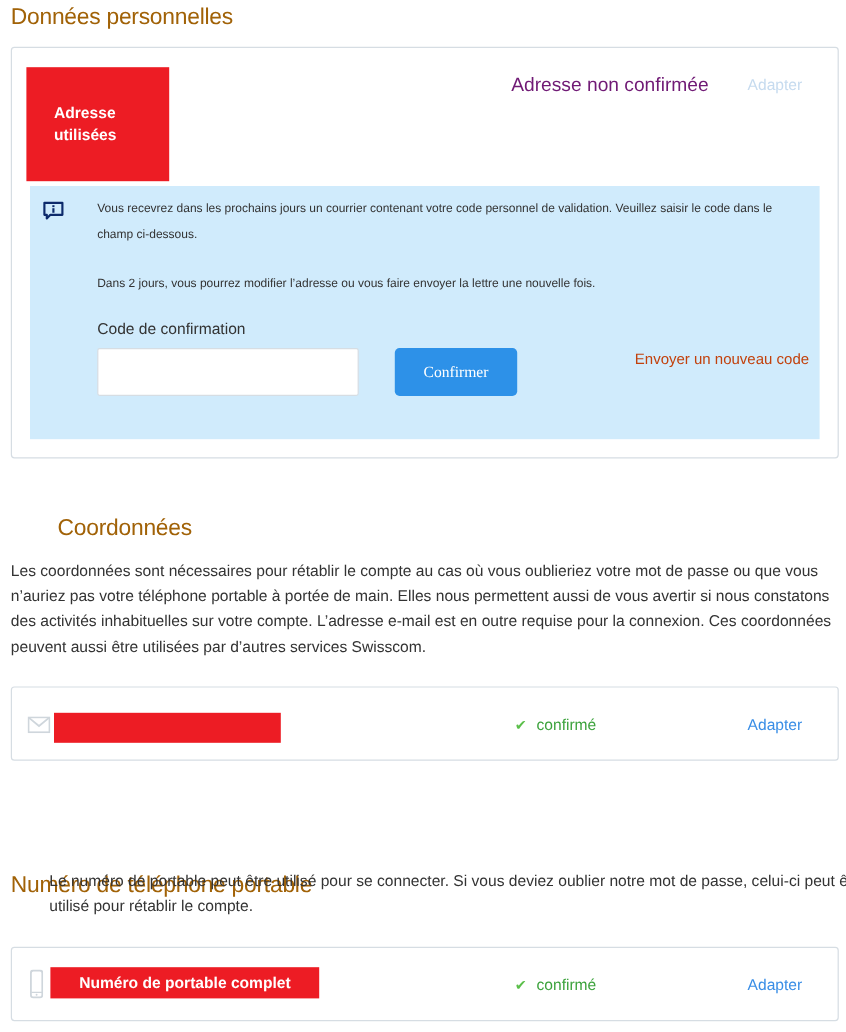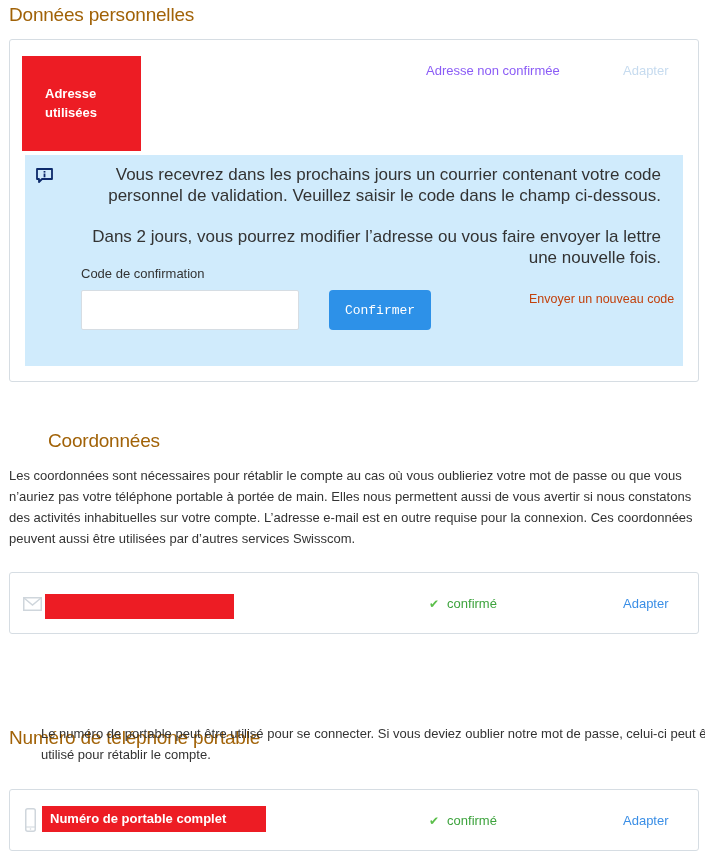--- a/index.html
+++ b/index.html
@@ -20,41 +20,41 @@
 
     .card {
       position: absolute; left: 9px; width: 690px;
       border: 1px solid #d6dde3; border-radius: 3px; background: #fff;
     }
 
     .redact {
       position: absolute; background: #ed1c24; color: #fff; font-weight: bold;
     }
 
-    .status-red { color: #8b5cf6; font-size: 13px; }
+    .status-red { color: #701a75; font-size: 16px; }
     .status-ok { color: #3da33d; font-size: 13px; }
     .check { color: #5bbf4a; font-size: 12px; margin-right: 8px; }
     .link { color: #3a8ee6; font-size: 13px; cursor: pointer; }
     .link-disabled { color: #c6dbef; font-size: 13px; }
 
     .info-box {
       position: absolute; left: 25px; top: 155px; width: 658px; height: 211px;
       background: #d0ebfc;
     }
-    .info-text { position: absolute; left: 56px; width: 580px; font-size: 17px; line-height: 21px; color: #333; text-align: right; }
+    .info-text { position: absolute; left: 56px; width: 580px; font-size: 10px; line-height: 21px; color: #333; }
 
     .code-input {
       position: absolute; left: 56px; top: 135px; width: 218px; height: 40px;
       background: #fff; border: 1px solid #d6dde3; border-radius: 2px;
       font-size: 13px; padding: 0 8px; outline: none;
     }
     .confirm-btn {
       position: absolute; left: 304px; top: 135px; width: 102px; height: 40px;
       background: #2d91e8; color: #fff; border: none; border-radius: 4px;
-      font-size: 13px; font-family: Liberation Mono, monospace; cursor: pointer;
+      font-size: 13px; font-family: Liberation Serif, serif; cursor: pointer;
     }
     .resend { position: absolute; left: 504px; top: 137px; font-size: 12.5px; color: #c2410c; white-space: nowrap; }
   </style>
 </head>
 <body>
 
 <h2 class="section-title" style="top:4px;">Données personnelles</h2>
 
 <div class="card" style="top:39px; height:343px;">
   <div class="redact" style="left:12px; top:16px; width:119px; height:95px; font-size:13px; line-height:19px; padding:28px 0 0 23px;">Adresse utilisées</div>
@@ -100,18 +100,18 @@
 <p class="para" style="top:723px;margin-left:32px;">Le numéro de portable peut être utilisé pour se connecter. Si vous deviez oublier notre mot de passe, celui-ci peut être utilisé pour rétablir le compte.</p>
 
 <div class="card" style="top:789px; height:62px;">
   <span class="abs" style="left:15px; top:18px; width:11px; height:24px;">
     <svg width="11" height="24" viewBox="0 0 11 24">
       <rect x="0.75" y="0.75" width="9.5" height="22.5" rx="2" fill="none" stroke="#cfd6dc" stroke-width="1.5"></rect>
       <line x1="1" y1="19" x2="10" y2="19" stroke="#cfd6dc" stroke-width="1"></line>
       <circle cx="5.5" cy="21" r="0.8" fill="#cfd6dc"></circle>
     </svg>
   </span>
-  <div class="redact" style="left:32px; top:16px; width:224px; height:26px; font-size:13px; line-height:26px; padding-left:8px;">Numéro de portable complet</div>
+  <div class="redact" style="left:32px; top:16px; width:224px; height:26px; font-size:13px; line-height:26px; padding-left:24px;">Numéro de portable complet</div>
   <span class="abs status-ok" style="left:419px; top:23px;">
     <span class="check">✔</span><span>confirmé</span>
   </span>
   <span class="abs link" style="left:613px; top:23px;">Adapter</span>
 </div>
 
 </body></html>

